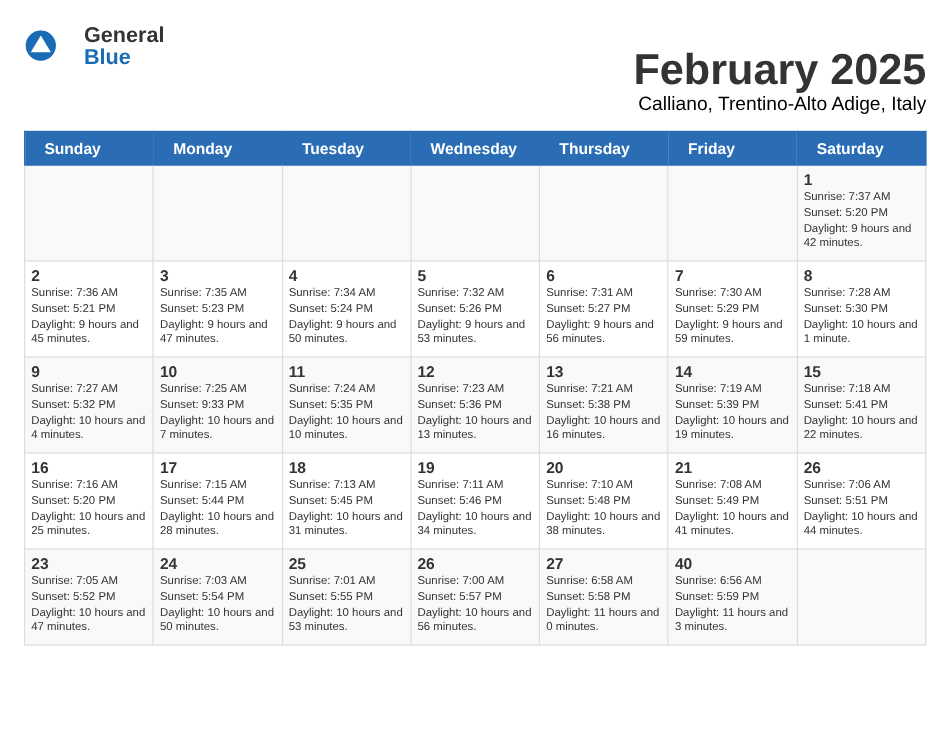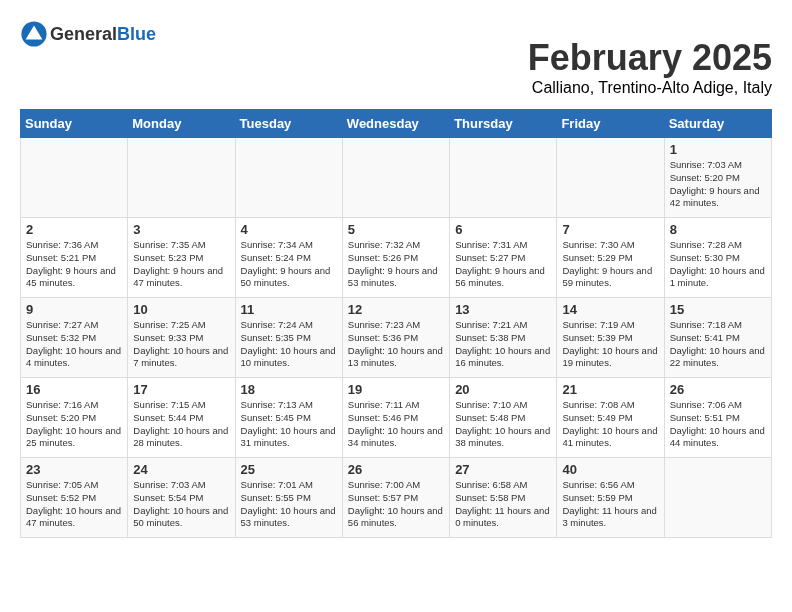--- a/index.html
+++ b/index.html
@@ -15,21 +15,23 @@
       justify-content: space-between;
       align-items: flex-start;
       margin-bottom: 12px;
     }
     .logo {
       display: flex;
       align-items: center;
     }
     .logo-text {
       display: flex;
+      flex-direction: column;
       line-height: 1;
+      margin-left: 20px;
     }
     .logo-general {
       font-size: 18px;
       font-weight: bold;
       color: #333;
     }
     .logo-blue {
       font-size: 18px;
       font-weight: bold;
       color: #1a6bb5;
@@ -55,21 +57,21 @@
     .calendar {
       width: 100%;
       border-collapse: collapse;
       border: 1px solid #ccc;
     }
     .calendar th {
       background-color: #2a6db5;
       color: #fff;
       font-size: 13px;
       font-weight: bold;
-      padding: 6px 4px;
+      padding: 6px 16px;
       text-align: left;
       border: 1px solid #2a6db5;
     }
     .calendar td {
       width: calc(100% / 7);
       vertical-align: top;
       padding: 4px 5px;
       font-size: 10px;
       color: #333;
       border: 1px solid #ddd;
@@ -134,21 +136,21 @@
   <tbody id="calendar-body">
   <tr>
         <td class="empty-cell"></td>
         <td class="empty-cell"></td>
         <td class="empty-cell"></td>
         <td class="empty-cell"></td>
         <td class="empty-cell"></td>
         <td class="empty-cell"></td>
         <td>
           <span class="day-num">1</span>
-          <div class="day-info">Sunrise: 7:03 AM
+          <div class="day-info">Sunrise: 7:37 AM
 Sunset: 5:20 PM
 Daylight: 9 hours and 42 minutes.</div>
         </td>
       </tr>
       <tr>
         <td>
           <span class="day-num">2</span>
           <div class="day-info">Sunrise: 7:36 AM
 Sunset: 5:21 PM
 Daylight: 9 hours and 45 minutes.</div>

